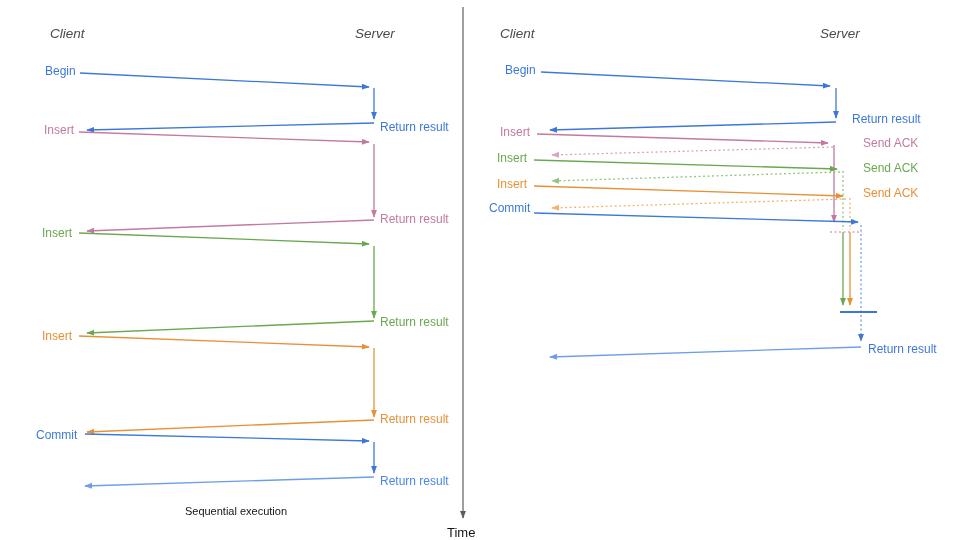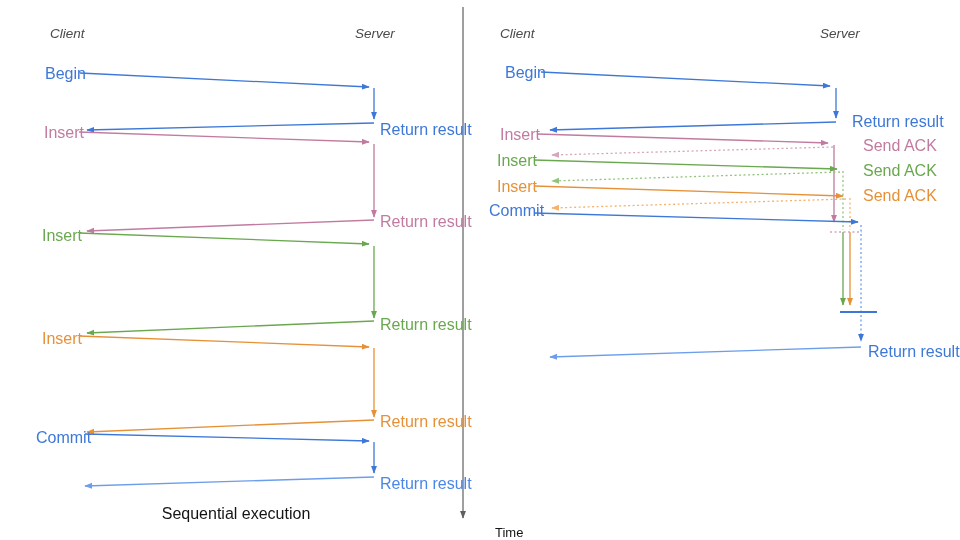--- a/index.html
+++ b/index.html
@@ -1,24 +1,24 @@
 <!DOCTYPE html>
 <html><head>
 <meta charset="utf-8">
 <style>
   html,body{margin:0;padding:0;background:#ffffff;}
   .stage{
     position:relative;width:960px;height:540px;background:#ffffff;
     font-family:"Liberation Sans",sans-serif;overflow:hidden;
   }
   svg.wires{position:absolute;left:0;top:0;}
-  .lbl{position:absolute;font-size:16px;line-height:1.1;white-space:nowrap;}
+  .lbl{position:absolute;font-size:12px;line-height:1.1;white-space:nowrap;}
   .hdr{font-style:italic;font-size:13.5px;color:#4a4a4a;}
-  .cap{position:absolute;font-size:16px;color:#141414;width:170px;text-align:center;}
-  .time{position:absolute;font-size:13px;color:#141414;margin-left:48px;}
+  .cap{position:absolute;font-size:11px;color:#141414;width:170px;text-align:center;}
+  .time{position:absolute;font-size:13px;color:#141414;}
   .c-blue{color:#3d78d8;}
   .c-lblue{color:#4a86e8;}
   .c-pink{color:#c27ba0;}
   .c-green{color:#6aa84f;}
   .c-orange{color:#e69138;}
 </style>
 </head>
 <body>
 
 <div class="stage">

